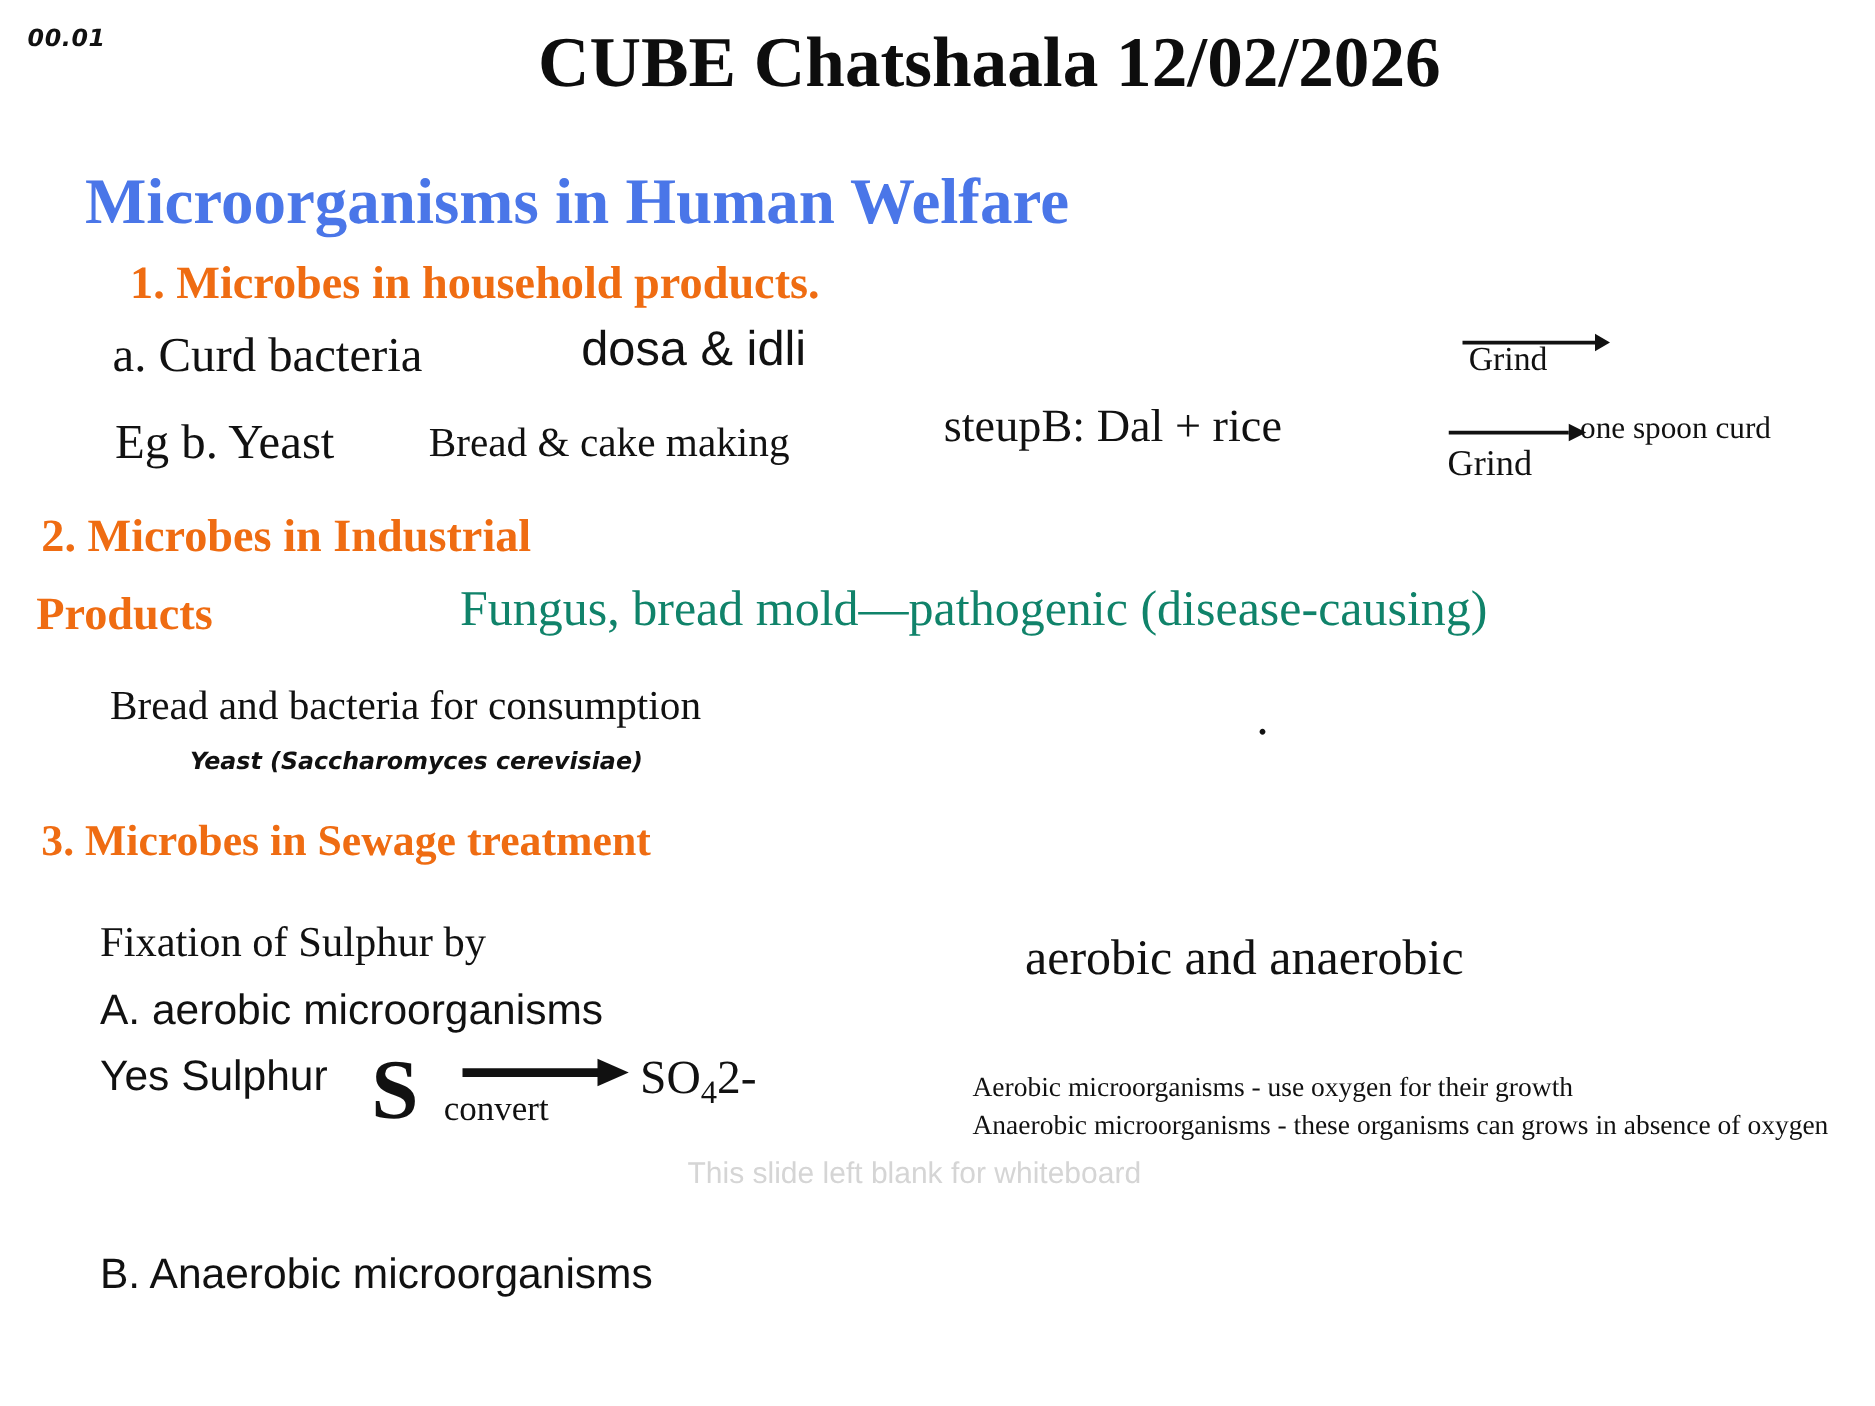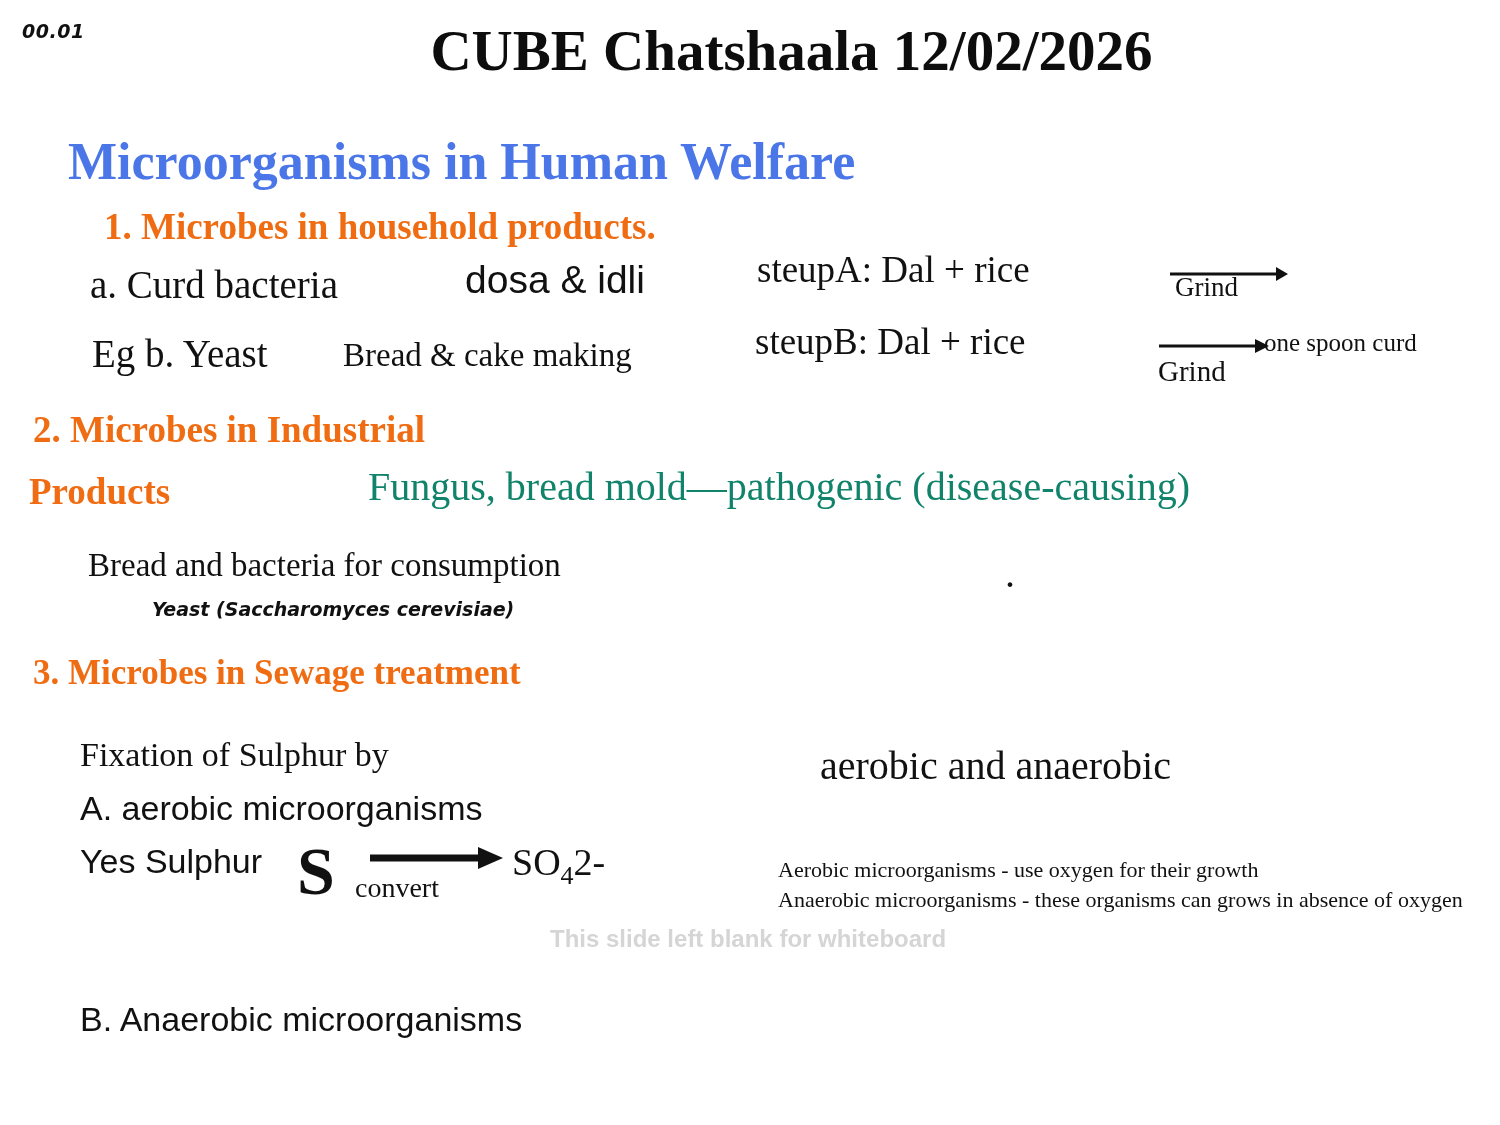--- a/index.html
+++ b/index.html
@@ -182,21 +182,21 @@
 
   .anaerobic-b {
     left: 80px; top: 1000px;
     font-size: 34px; color: #111;
     font-family: "Liberation Sans", sans-serif;
   }
 
   .watermark {
     left: 550px; top: 925px;
     font-size: 24px;
-    font-weight: bold;
+    font-weight: normal;
     color: #d5d5d5;
     font-family: "Liberation Sans", sans-serif;
   }
 </style>
 </head>
 <body>
 
 <div id="slide">
 
   <div class="abs timestamp">00.01</div>
@@ -206,21 +206,20 @@
   <div class="abs main-heading">Microorganisms in Human Welfare</div>
 
   <div class="abs section-orange sec1">1. Microbes in household products.</div>
 
   <div class="abs item-a">a. Curd bacteria</div>
   <div class="abs item-dosa">dosa &amp; idli</div>
 
   <div class="abs item-b">Eg b. Yeast</div>
   <div class="abs item-bread">Bread &amp; cake making</div>
 
-  <div class="abs steupA">steupA: Dal + rice</div>
   <svg class="abs arrow-svg" style="left:1168px; top:262px;" width="120" height="22">
     <line x1="2" y1="12" x2="108" y2="12" stroke="#111" stroke-width="3"></line>
     <polygon points="108,5 120,12 108,19" fill="#111"></polygon>
   </svg>
   <div class="abs grind1">Grind</div>
 
   <div class="abs steupB">steupB: Dal + rice</div>
   <svg class="abs arrow-svg" style="left:1157px; top:334px;" width="112" height="22">
     <line x1="2" y1="12" x2="98" y2="12" stroke="#111" stroke-width="3"></line>
     <polygon points="98,5 112,12 98,19" fill="#111"></polygon>

